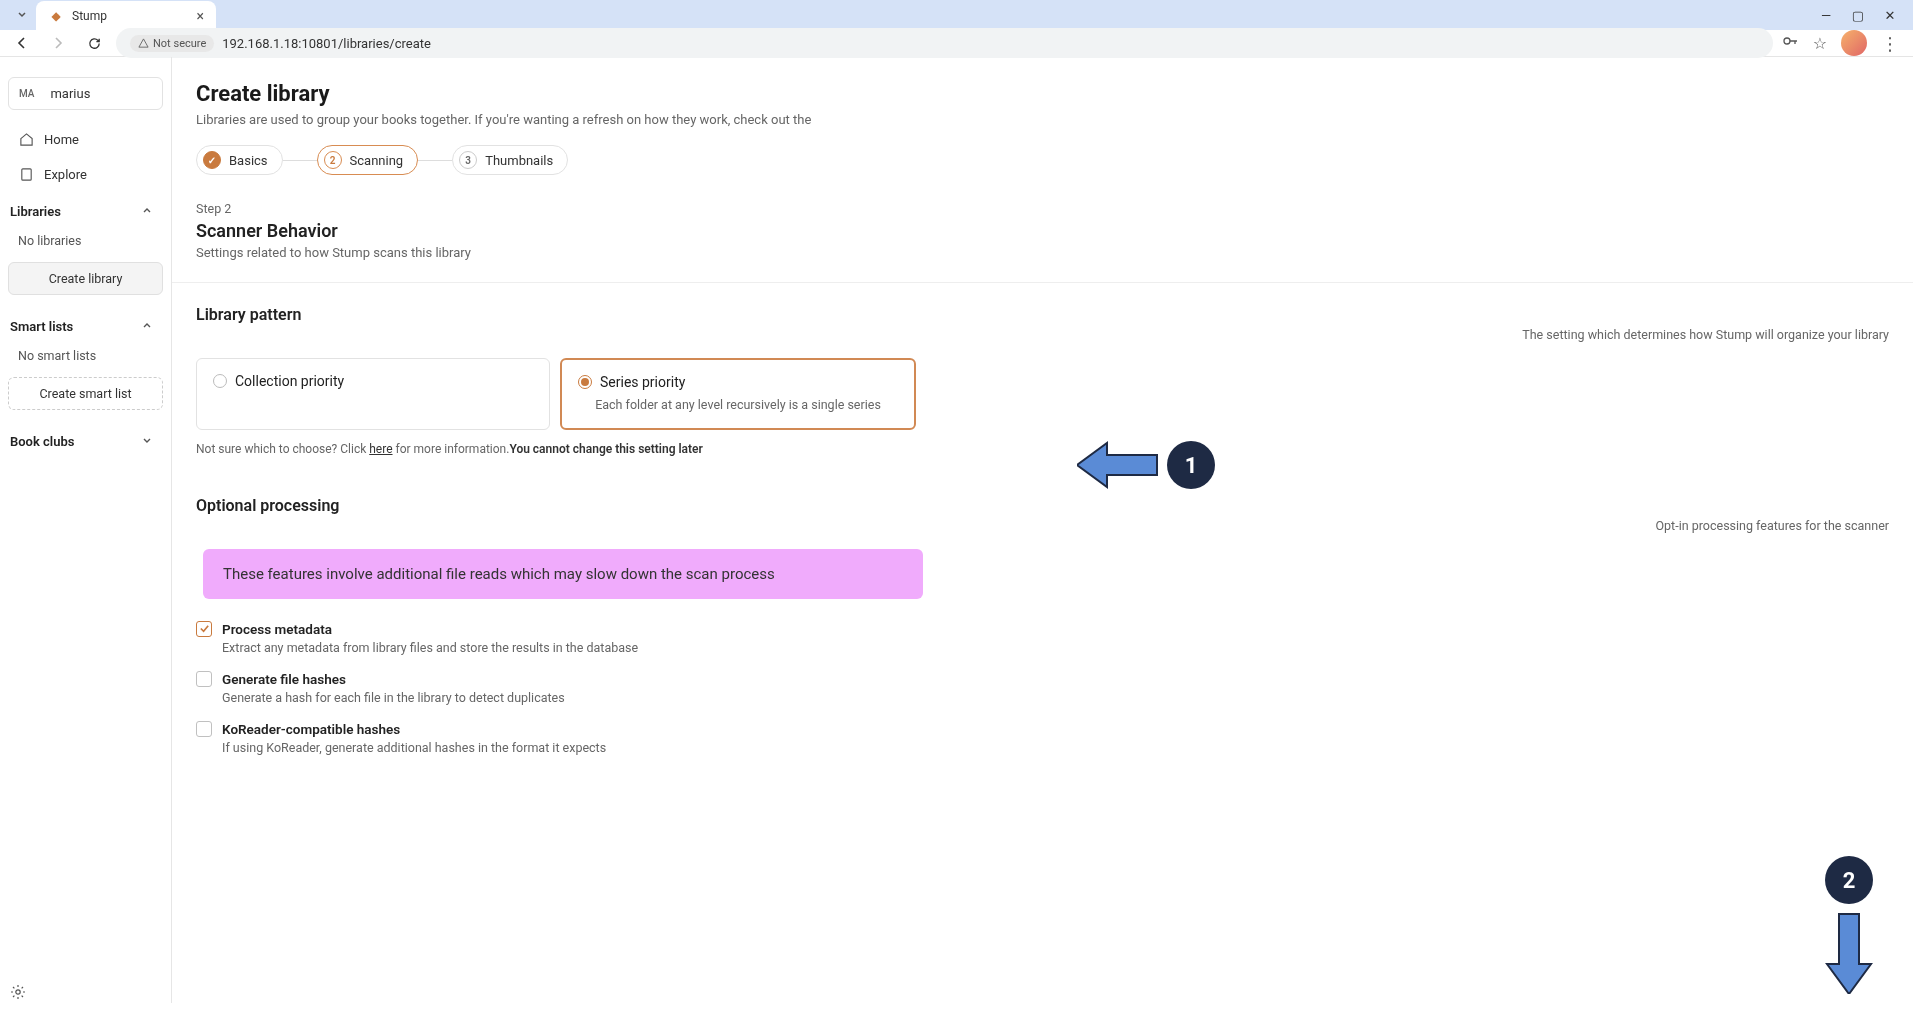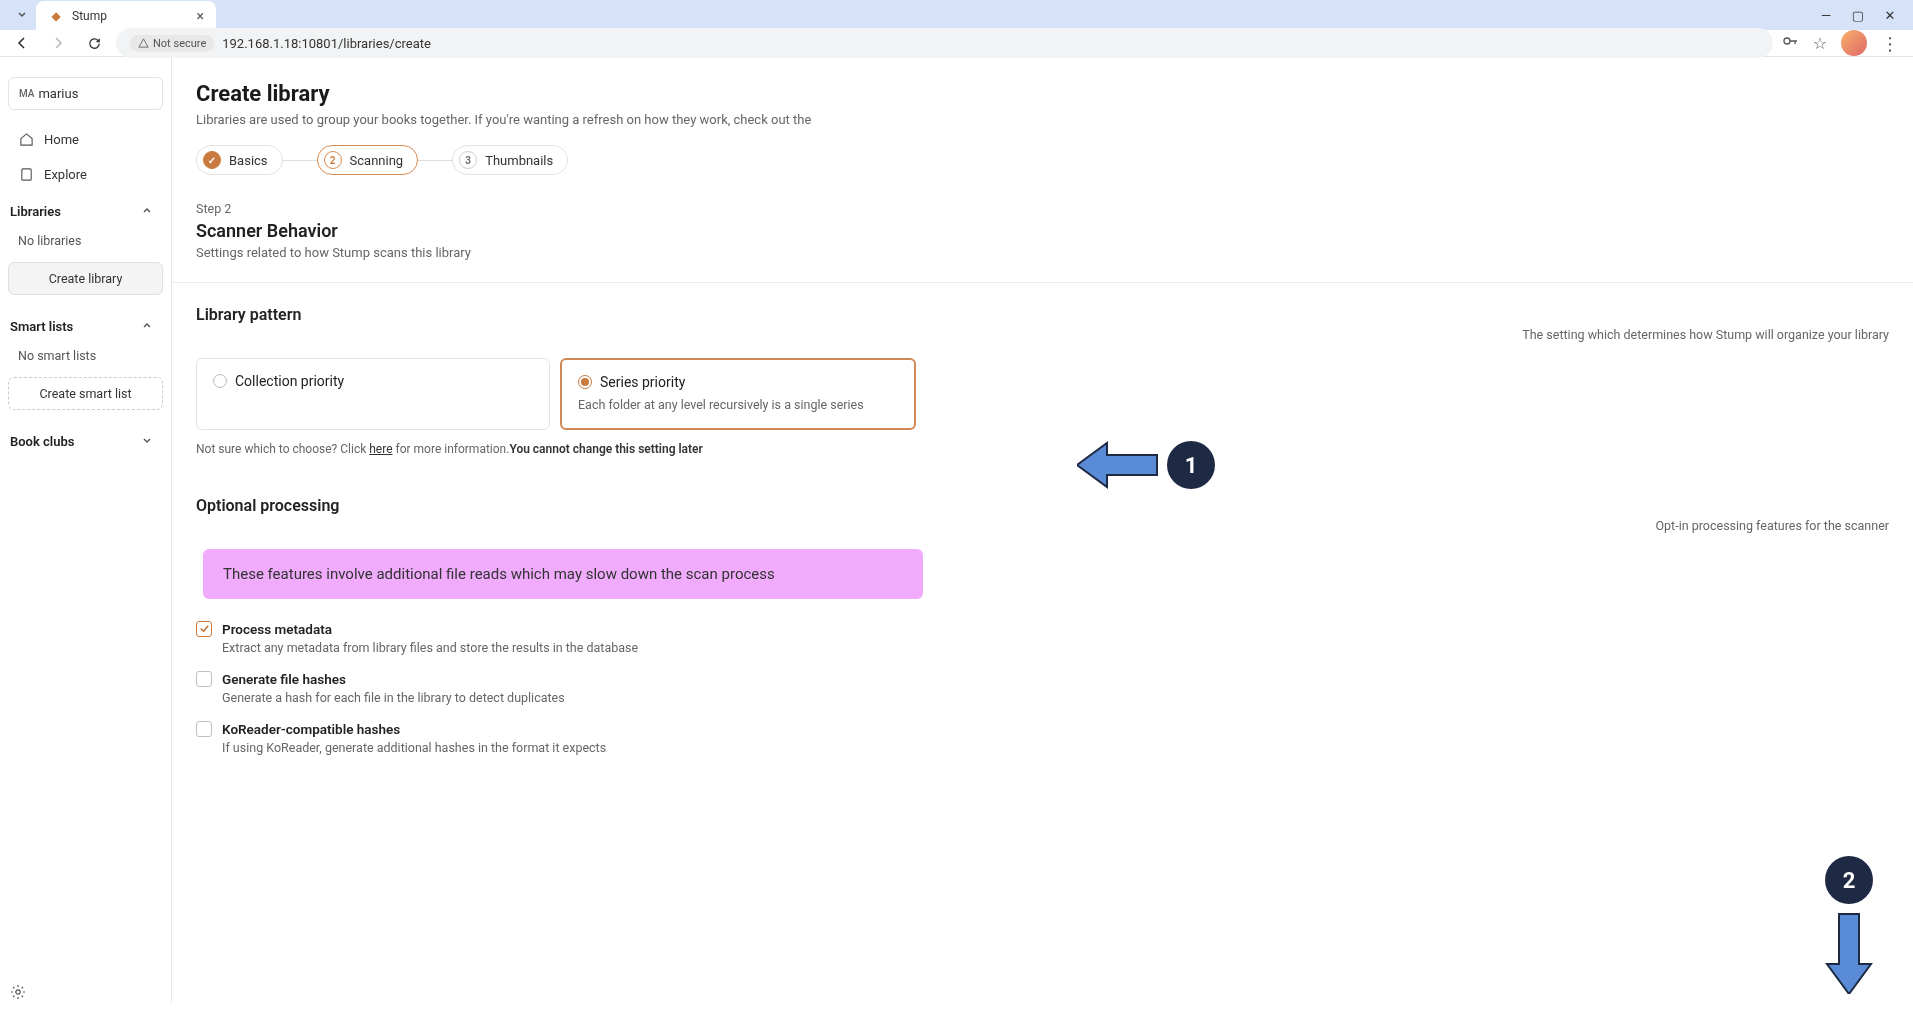--- a/index.html
+++ b/index.html
@@ -25,21 +25,21 @@
 .toolbar-right { display: flex; align-items: center; gap: 14px; padding-right: 6px; }
 .toolbar-right .icon { color: #555; font-size: 16px; cursor: pointer; }
 .avatar { width: 26px; height: 26px; border-radius: 50%; background: linear-gradient(135deg,#f6b26b,#e06666); cursor: pointer; }
 .kebab { font-size: 18px; color: #555; cursor: pointer; }
 
 
 .app { display: flex; height: calc(1014px - 30px - 38px); background: #fff; }
 .sidebar { width: 172px; border-right: 1px solid #e6e6e6; padding: 20px 8px; display: flex; flex-direction: column; gap: 4px; }
 .main { flex: 1; padding: 24px 24px 24px 24px; overflow-y: auto; position: relative; }
 
-.user-chip { border: 1px solid #e2e2e2; border-radius: 6px; padding: 8px 10px; display: flex; align-items: center; gap: 4px; margin-bottom: 10px; cursor: pointer; }
+.user-chip { border: 1px solid #e2e2e2; border-radius: 6px; padding: 8px 10px; display: flex; align-items: center; gap: 16px; margin-bottom: 10px; cursor: pointer; }
 .user-chip .ava-sq { font-size: 10px; color: #666; font-weight: 500; }
 .user-chip .uname { font-size: 13px; color: #333; }
 
 .nav-item { display: flex; align-items: center; gap: 10px; padding: 8px 10px; border-radius: 6px; font-size: 13px; color: #333; cursor: pointer; }
 .nav-item .ico { width: 16px; display: inline-flex; align-items: center; justify-content: center; color: #555; }
 
 .section-head { display: flex; align-items: center; justify-content: space-between; padding: 10px 10px 4px 2px; font-size: 13px; font-weight: 600; color: #222; cursor: pointer; }
 .section-sub { padding: 6px 10px; font-size: 12.5px; color: #555; cursor: pointer; }
 .create-btn-side { border: 1px dashed #ccc; border-radius: 6px; padding: 8px 0; text-align: center; font-size: 12.5px; color: #333; margin: 4px 0 10px; cursor: pointer; }
 .create-btn-side.active { background: #f4f4f4; border: 1px solid #e0e0e0; }
@@ -63,21 +63,21 @@
 h2.section-title { font-size: 18px; font-weight: 600; color: #222; margin-bottom: 4px; }
 .section-desc { font-size: 13px; color: #666; margin-bottom: 22px; }
 
 .divider { border-top: 1px solid #eee; margin: 0 -24px 22px -24px; }
 
 h3.subsection { font-size: 16px; font-weight: 600; color: #222; margin-bottom: 3px; }
 .sub-desc { font-size: 12.5px; color: #666; margin-bottom: 16px; text-align: right; }
 
 .radio-cards { display: flex; gap: 10px; max-width: 720px; margin-bottom: 12px; }
 .radio-card { flex: 1; border: 1px solid #e2e2e2; border-radius: 6px; padding: 14px 16px; cursor: pointer; }
-.radio-card.selected { border: 2px solid #d18954; }
+.radio-card.selected { border: 2px solid #d18954; text-align: center; }
 .radio-head { display: flex; align-items: center; gap: 8px; margin-bottom: 6px; }
 .radio-dot { width: 14px; height: 14px; border: 1.5px solid #bbb; border-radius: 50%; display: inline-flex; align-items: center; justify-content: center; }
 .radio-card.selected .radio-dot { border-color: #c97a3e; }
 .radio-card.selected .radio-dot::after { content: ""; width: 8px; height: 8px; background: #c97a3e; border-radius: 50%; }
 .radio-title { font-size: 14px; color: #222; }
 .radio-desc { font-size: 12.5px; color: #666; line-height: 1.4; }
 
 .help-text { font-size: 12px; color: #666; margin-bottom: 40px; }
 .help-text a { color: #333; text-decoration: underline; }
 .help-text b { font-weight: 600; color: #333; }

